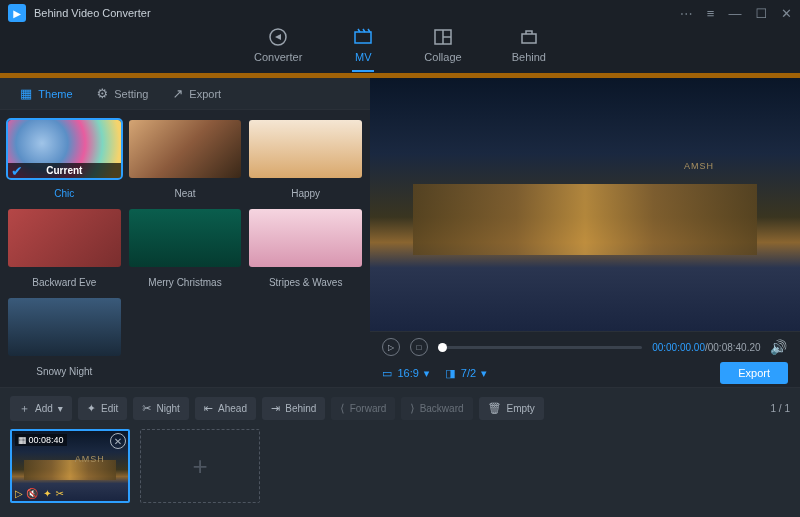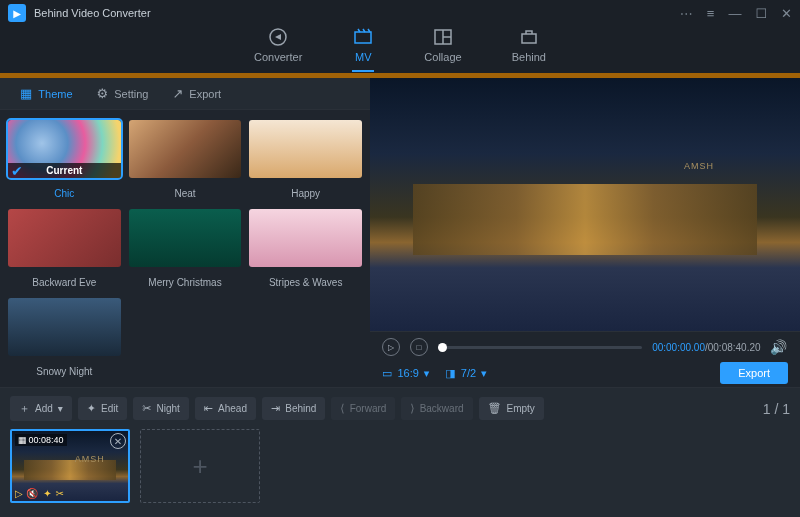--- a/index.html
+++ b/index.html
@@ -44,21 +44,21 @@
 .timetext .dur { color: #9aa3ad; }
 .vol { font-size: 14px; color: #9aa3ad; }
 .optrow { display: flex; align-items: center; gap: 16px; padding: 0 12px 6px; }
 .opt { display: flex; align-items: center; gap: 5px; color: #2d9fff; font-size: 11px; cursor: pointer; }
 .exportbtn { margin-left: auto; background: #2d9fff; color: #fff; padding: 5px 18px; border-radius: 3px; font-size: 11px; cursor: pointer; border: none; }
 .cliparea { height: 130px; background: #242b33; border-top: 1px solid #2a3038; padding: 8px 10px; }
 .cliptoolbar { display: flex; align-items: center; gap: 6px; margin-bottom: 8px; }
 .clipbtn { display: flex; align-items: center; gap: 5px; padding: 5px 9px; background: #2f3640; color: #aab3bd; border-radius: 3px; font-size: 10px; cursor: pointer; }
 .clipbtn .bi { font-size: 11px; }
 .clipbtn.disabled { opacity: 0.5; }
-.pagetext { margin-left: auto; font-size: 14px; color: #9aa3ad; }
+.pagetext { margin-left: auto; font-size: 10px; color: #9aa3ad; }
 .cliprow { display: flex; gap: 10px; }
 .clip { width: 120px; height: 74px; border: 2px solid #2d9fff; border-radius: 2px; position: relative; overflow: hidden; }
 .clipthumb { width: 100%; height: 100%; }
 .clipoverlay { position:absolute; top:0; left:0; right:0; bottom:0; }
 .clipdur { position:absolute; top:3px; left:3px; font-size:9px; color:#fff; background:rgba(0,0,0,0.5); padding:1px 3px; display:flex; align-items:center; gap:2px; }
 .clipclose { position:absolute; top:2px; right:2px; width:16px; height:16px; border:1px solid #aab3bd; border-radius:50%; display:flex; align-items:center; justify-content:center; font-size:10px; color:#aab3bd; cursor:pointer; }
 .clipicons { position:absolute; bottom:2px; left:3px; display:flex; gap:4px; color:#f6c948; font-size:10px; }
 .addclip { width: 120px; height: 74px; border: 1px dashed #4d5560; border-radius: 2px; display: flex; align-items: center; justify-content: center; color: #4d5560; font-size: 26px; cursor: pointer; }
 
 .t0 { background: radial-gradient(circle at 30% 40%, #a0c4e8 0%, #5b8fc6 30%, #e85d9f 50%, #7ed6c0 70%, #f5d36c 90%); }

